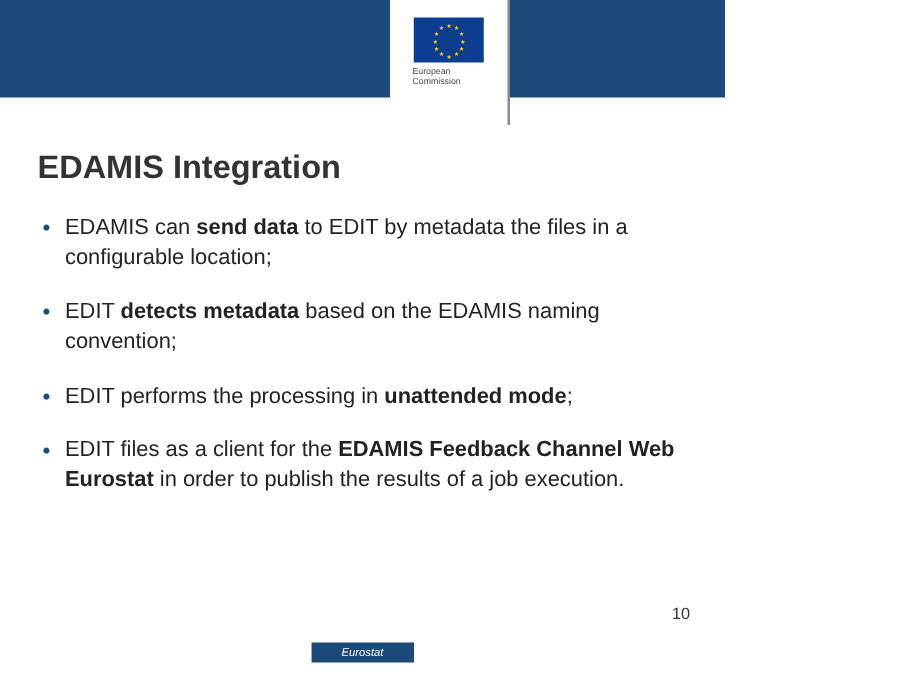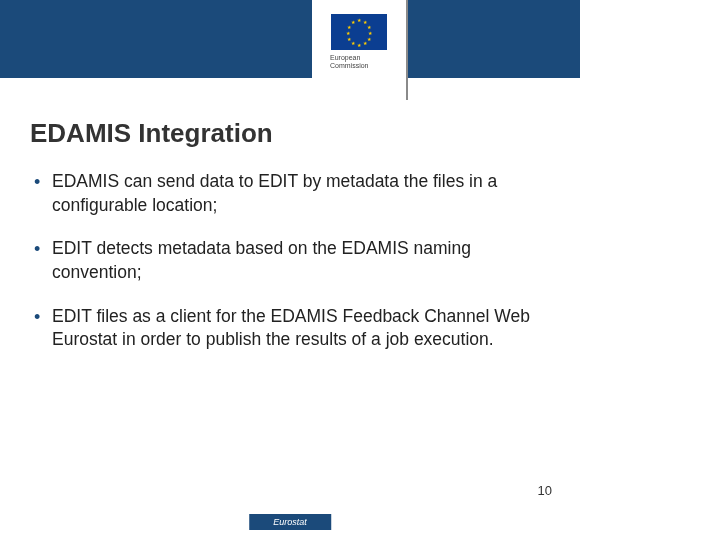--- a/index.html
+++ b/index.html
@@ -121,21 +121,21 @@
     bottom: 10px;
     left: 50%;
     transform: translateX(-50%);
     background: #1b4a7a;
     color: #ffffff;
     font-size: 9px;
     font-style: italic;
     font-weight: normal;
     padding: 3px 24px;
   }
-  b { font-weight: normal; }
+  b { font-weight: bold; }
 </style>
 </head>
 <body>
 
 <div class="slide">
 
   <div class="header-band"></div>
   <div class="white-block"></div>
 
   <div class="logo">
@@ -160,20 +160,21 @@
       <span>Commission</span>
     </div>
   </div>
 
   <div class="title">EDAMIS Integration</div>
 
   <div class="content">
     <ul class="bullets" id="bullet-list">
         <li><span>EDAMIS can </span><b>send data</b><span> to EDIT by metadata the files in a configurable location;</span></li>
         <li><span>EDIT </span><b>detects metadata</b><span> based on the EDAMIS naming convention;</span></li>
+        <li><span>EDIT performs the processing in </span><b>unattended mode</b><span>;</span></li>
         <li><span>EDIT files as a client for the </span><b>EDAMIS Feedback Channel Web Eurostat</b><span> in order to publish the results of a job execution.</span></li>
       </ul>
   </div>
 
   <div class="pg-num">10</div>
 
   <div class="footer-label">Eurostat</div>
 
 </div>
 

